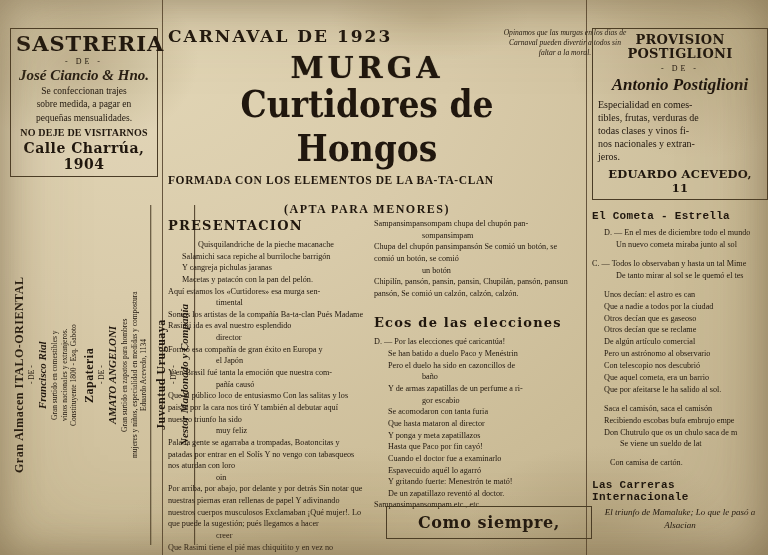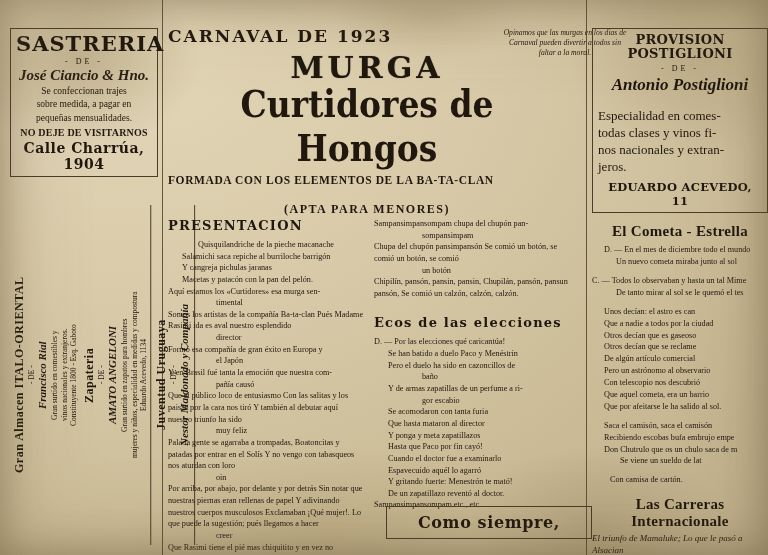--- a/index.html
+++ b/index.html
@@ -65,27 +65,27 @@
   .verse{font-size:8.2px;line-height:1.42;}
   .verse .ind{display:block;padding-left:14px}
   .verse .ind2{display:block;padding-left:30px}
   .verse .ind3{display:block;padding-left:48px}
   .gap{height:7px}
 
   
   .right{left:592px;top:28px;width:176px;}
   .prov{font-family:"DejaVu Serif",serif;font-weight:bold;font-size:13px;letter-spacing:.3px;line-height:1.1;text-align:center}
   .antonio{font-size:17px;font-weight:bold;font-style:italic;text-align:center;line-height:1.15;margin-top:2px}
-  .esp{font-size:13px;line-height:1.3;margin-top:14px}
+  .esp{font-size:10px;line-height:1.3;margin-top:4px}
   .eduardo{font-family:"DejaVu Serif",serif;font-weight:bold;font-size:11.5px;letter-spacing:.3px;margin-top:4px}
   .rsec{margin-top:10px}
-  .rhead{font-family:Liberation Serif, serif;font-weight:bold;font-size:15px;letter-spacing:.3px;text-align:center;line-height:1.1}
+  .rhead{font-family:Liberation Mono, monospace;font-weight:bold;font-size:11px;letter-spacing:.3px;line-height:1.1}
   .rverse{font-size:8.2px;line-height:1.45;margin-top:5px}
   .rverse .ind{display:block;padding-left:12px}
-  .rsub{font-size:9px;text-align:left;font-style:italic;line-height:1.35;margin-top:3px}
+  .rsub{font-size:9px;text-align:center;font-style:italic;line-height:1.35;margin-top:3px}
   .bottombox{position:absolute;left:386px;bottom:16px;width:196px;border:1px solid #4a3c26;padding:6px 4px;text-align:center}
   .bottombox .t{font-family:"DejaVu Serif",serif;font-weight:bold;font-size:16px;letter-spacing:.6px}
 </style>
 </head>
 <body>
 
 <div class="sheet">
   <div class="stain s1"></div>
   <div class="stain s2"></div>
   <div class="stain s3"></div>
@@ -220,20 +220,21 @@
     <div class="t">Como siempre,</div>
   </div>
 
   <div class="col right">
     <div class="box" style="text-align:center">
       <div class="prov">PROVISION POSTIGLIONI</div>
       <div class="de-small">- DE -</div>
       <div class="antonio">Antonio Postiglioni</div>
       <div class="esp" style="text-align:left">
         <div>Especialidad en comes-</div>
+        <div>tibles, frutas, verduras de</div>
         <div>todas clases y vinos fi-</div>
         <div>nos nacionales y extran-</div>
         <div>jeros.</div>
       </div>
       <div class="eduardo">EDUARDO ACEVEDO, 11</div>
     </div>
 
     <div class="rsec">
       <div class="rhead">El Cometa - Estrella</div>
       <div class="rverse">

